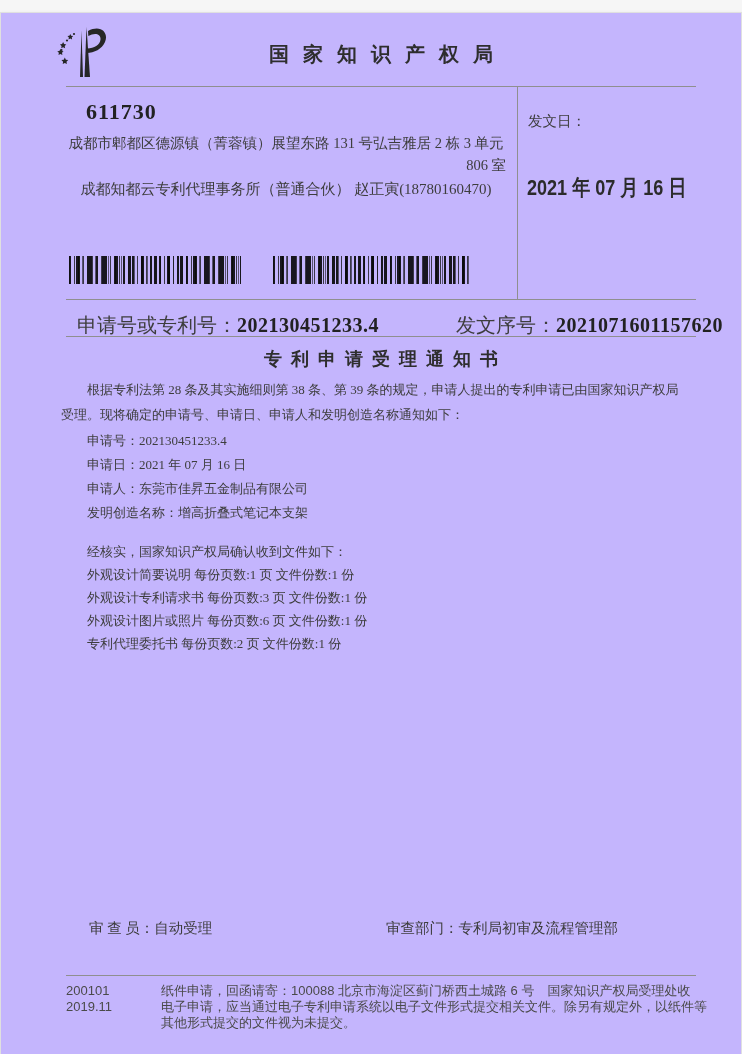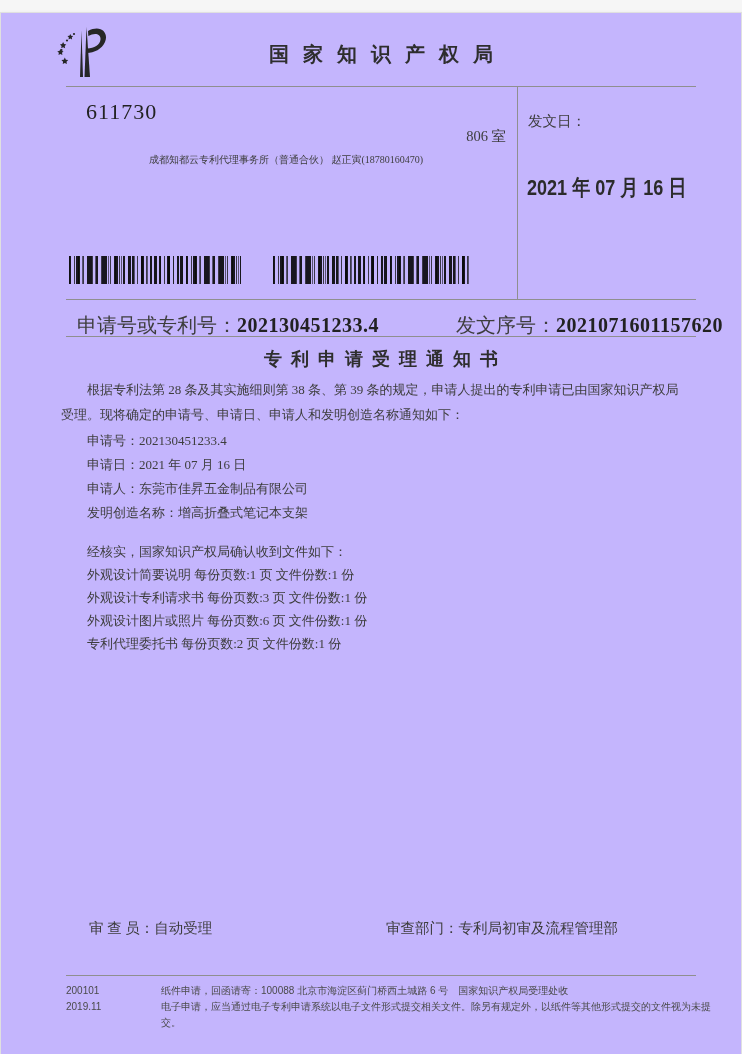--- a/index.html
+++ b/index.html
@@ -32,26 +32,26 @@
   .hr { position:absolute; left:65px; width:630px; height:1px; background:#8f8f8f; }
   .hr1 { top:73px; }
   .hr2 { top:286px; }
   .hr3 { top:323px; }
   .vline { position:absolute; left:516px; top:73px; width:1px; height:213px; background:#8f8f8f; }
 
   
   .mailing { position:absolute; left:65px; top:86px; width:440px; }
   .postal-code {
     margin-left:20px;
-    font-size:22px; font-weight:normal; color:#222;
+    font-size:22px; font-weight:bold; color:#222;
     letter-spacing:1px;
   }
   .addr { text-align:center; font-size:14.5px; line-height:22px; margin-top:7px; color:#3d3d3d; }
   .addr2 { text-align:right; font-size:14.5px; line-height:22px; color:#3d3d3d; }
-  .agent { text-align:center; font-size:10px; line-height:22px; margin-top:2px; color:#3d3d3d; }
+  .agent { text-align:center; font-size:15px; line-height:22px; margin-top:2px; color:#3d3d3d; }
 
   
   .barcode {
     position:absolute; top:243px; height:28px;
     background:
       repeating-linear-gradient(90deg, rgba(10,10,10,.92) 0 2px, rgba(0,0,0,0) 2px 5px, rgba(20,20,20,.78) 5px 6px, rgba(0,0,0,0) 6px 9px),
       repeating-linear-gradient(90deg, rgba(0,0,0,.55) 0 1px, rgba(0,0,0,0) 1px 7px, rgba(0,0,0,.88) 7px 10px, rgba(0,0,0,0) 10px 13px);
   }
   .barcode1 { left:68px; width:172px; }
   .barcode2 { left:272px; width:198px; }
@@ -98,21 +98,21 @@
   
   .examiner-row { position:absolute; left:0; top:906px; width:742px; font-size:14.5px; color:#3d3d3d; }
   .examiner { position:absolute; left:88px; top:0; white-space:nowrap; }
   .department { position:absolute; left:385px; top:0; white-space:nowrap; }
 
   
   .hr-footer { top:962px; }
   .footer {
     position:absolute; left:65px; top:970px; width:645px;
     font-family:"Liberation Sans","DejaVu Sans",sans-serif;
-    font-size:10px; line-height:16px; color:#4a4a4a;
+    font-size:13px; line-height:16px; color:#4a4a4a;
   }
   .footer-row { display:flex; align-items:flex-start; }
   .footer-code { width:95px; flex:0 0 95px; }
   .footer-text { flex:1; }
 </style>
 </head>
 <body>
 
 <div class="page">
 
@@ -135,20 +135,21 @@
   </svg>
 
   <div class="agency-title">国家知识产权局</div>
 
   <div class="hr hr1"></div>
   <div class="vline"></div>
   <div class="hr hr2"></div>
 
   <div class="mailing">
     <div class="postal-code">611730</div>
+    <div class="addr">成都市郫都区德源镇（菁蓉镇）展望东路 131 号弘吉雅居 2 栋 3 单元</div>
     <div class="addr2">806 室</div>
     <div class="agent">成都知都云专利代理事务所（普通合伙）  赵正寅(18780160470)</div>
   </div>
 
   <div class="barcode barcode1"></div>
   <div class="barcode barcode2"></div>
 
   <div class="issue-label">发文日：</div>
   <div class="issue-date">2021 年 07 月 16 日</div>
 

